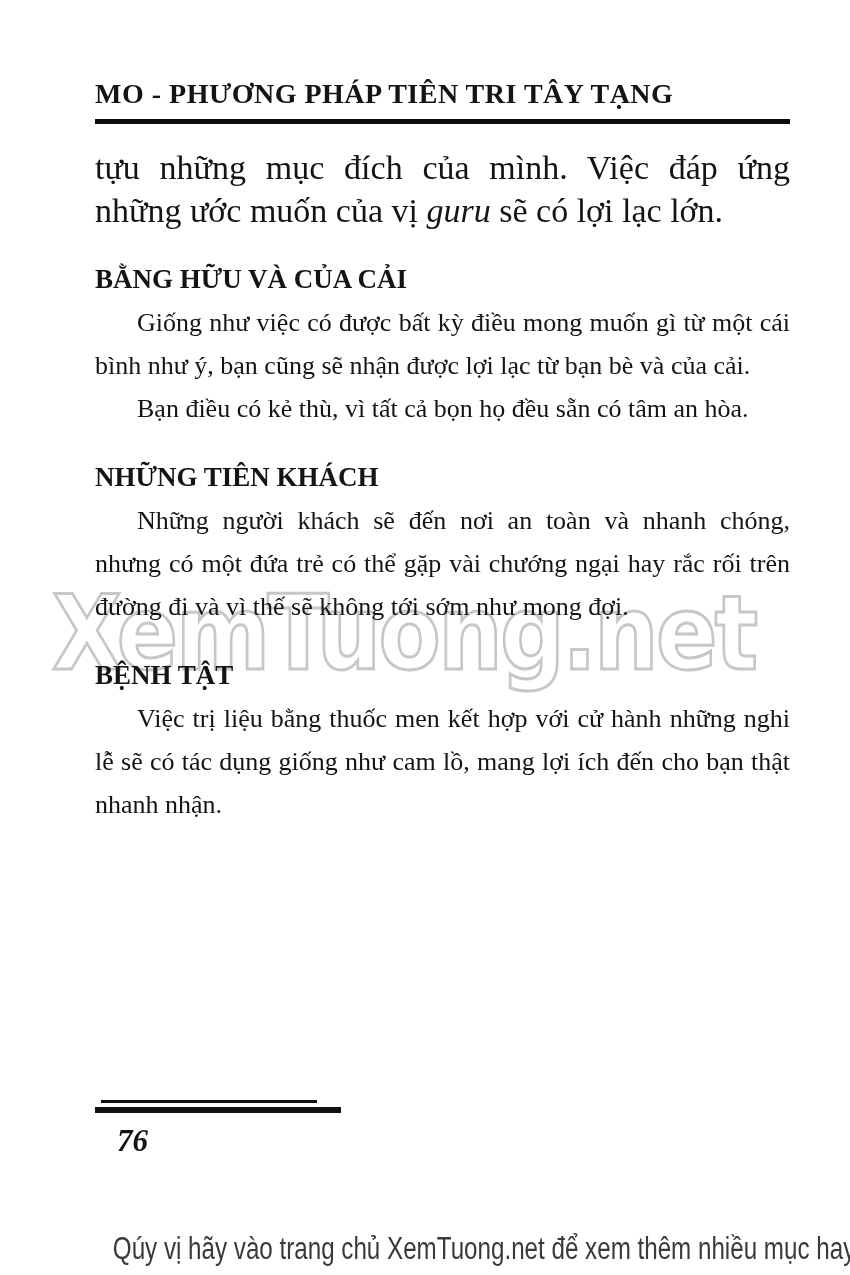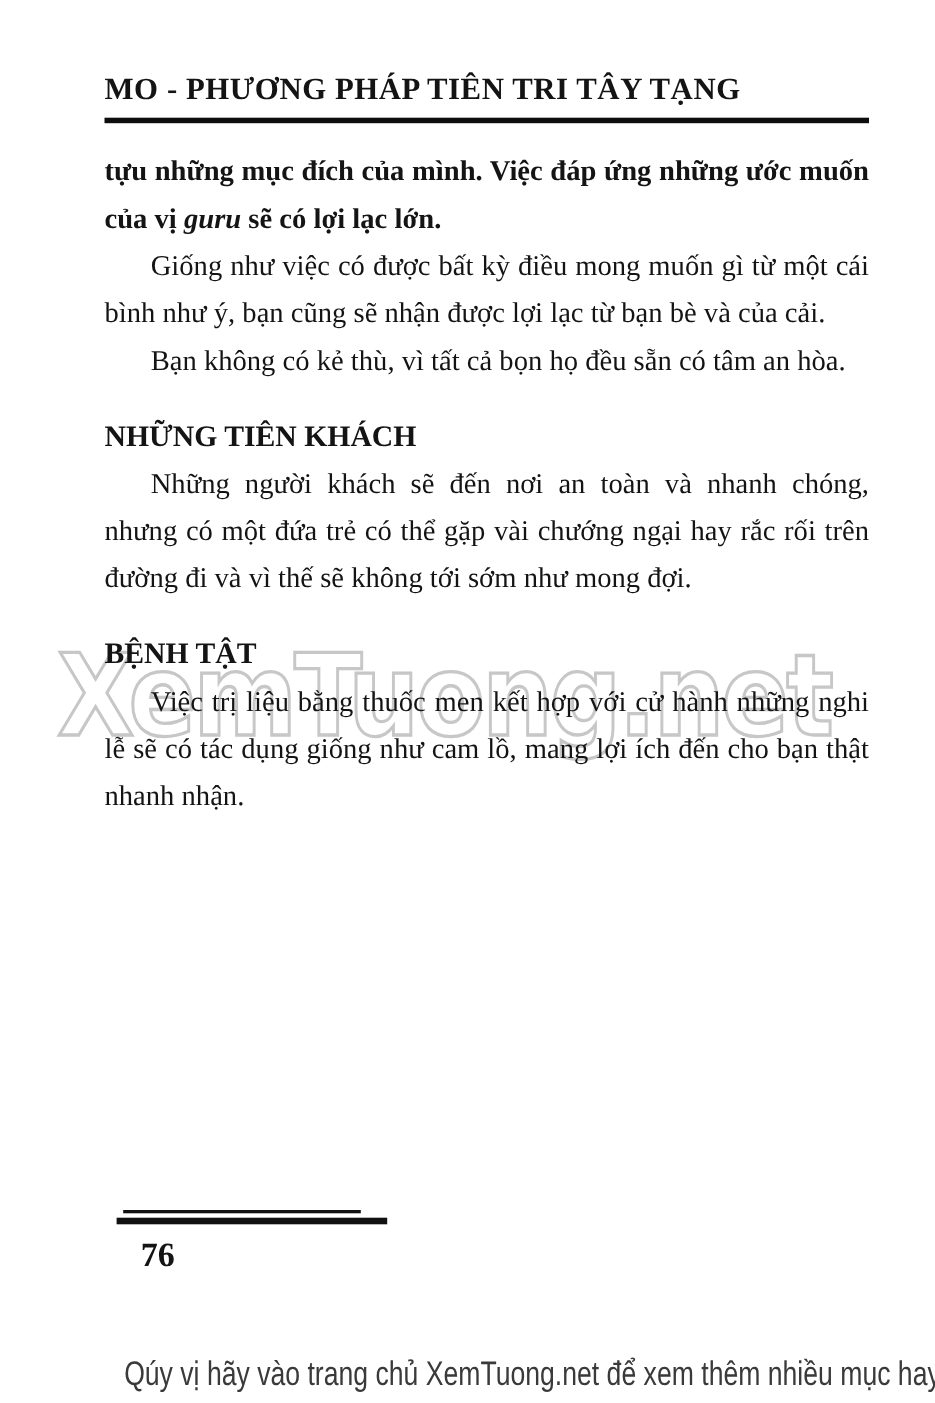--- a/index.html
+++ b/index.html
@@ -8,39 +8,39 @@
     width: 850px;
     height: 1275px;
     background: #ffffff;
     overflow: hidden;
     font-family: "Liberation Serif", "DejaVu Serif", serif;
     color: #141414;
   }
   .content {
     position: relative;
     z-index: 2;
-    margin: 4px 60px 0 95px;
+    margin: 16px 60px 0 95px;
     padding-top: 62px;
   }
   .running-head {
     font-size: 28px;
     font-weight: 700;
     letter-spacing: 0.5px;
     margin: 0;
     white-space: nowrap;
   }
   .head-rule {
     height: 5px;
     background: #0d0d0d;
     margin-top: 9px;
   }
   .intro {
     margin: 22px 0 0 0;
-    font-size: 26px;
-    font-weight: 700;
+    font-size: 34px;
+    font-weight: 400;
     line-height: 43px;
     text-align: justify;
   }
   .intro .guru { font-style: italic; }
   .section-heading {
     font-size: 27px;
     font-weight: 700;
     margin: 32px 0 6px 0;
     white-space: nowrap;
   }
@@ -65,23 +65,24 @@
     white-space: nowrap;
     color: rgba(255, 255, 255, 0.02);
     -webkit-text-stroke: 3px #c7c7c7;
     transform: scaleX(0.88);
     transform-origin: left center;
     user-select: none;
     pointer-events: none;
   }
   .bottom-block {
     position: absolute;
-    left: 106px;
+    left: 95px;
     top: 1100px;
     z-index: 2;
+    font-style: italic;
   }
   .rule-thin  { width: 216px; height: 3px; background: #111111; margin-left: 6px; }
   .rule-thick { width: 246px; height: 6px; background: #111111; margin-top: 4px; }
   .page-number {
     font-size: 31px;
     font-weight: 700;
     margin: 10px 0 0 22px;
   }
   .footer {
     position: absolute;
@@ -109,23 +110,24 @@
   <div class="watermark">XemTuong.net</div>
 
   <div class="content">
 
     <h1 class="running-head">MO - PHƯƠNG PHÁP TIÊN TRI TÂY TẠNG</h1>
 
     <div class="head-rule"></div>
 
     <p class="intro"><span>tựu những mục đích của mình. Việc đáp ứng những ước muốn của vị </span><span class="guru">guru</span><span> sẽ có lợi lạc lớn.</span></p>
 
+    <h2 class="section-heading">BẰNG HỮU VÀ CỦA CẢI</h2>
     <p class="section-body">Giống như việc có được bất kỳ điều mong muốn gì từ một cái bình như ý, bạn cũng sẽ nhận được lợi lạc từ bạn bè và của cải.</p>
 
-    <p class="section-body">Bạn không có kẻ thù, vì tất cả bọn họ đều sẵn có tâm an hòa.</p>
+    <p class="section-body">Bạn điều có kẻ thù, vì tất cả bọn họ đều sẵn có tâm an hòa.</p>
 
     <h2 class="section-heading">NHỮNG TIÊN KHÁCH</h2>
     <p class="section-body">Những người khách sẽ đến nơi an toàn và nhanh chóng, nhưng có một đứa trẻ có thể gặp vài chướng ngại hay rắc rối trên đường đi và vì thế sẽ không tới sớm như mong đợi.</p>
 
     <h2 class="section-heading">BỆNH TẬT</h2>
     <p class="section-body">Việc trị liệu bằng thuốc men kết hợp với cử hành những nghi lễ sẽ có tác dụng giống như cam lồ, mang lợi ích đến cho bạn thật nhanh nhận.</p>
 
 
   </div>
 

